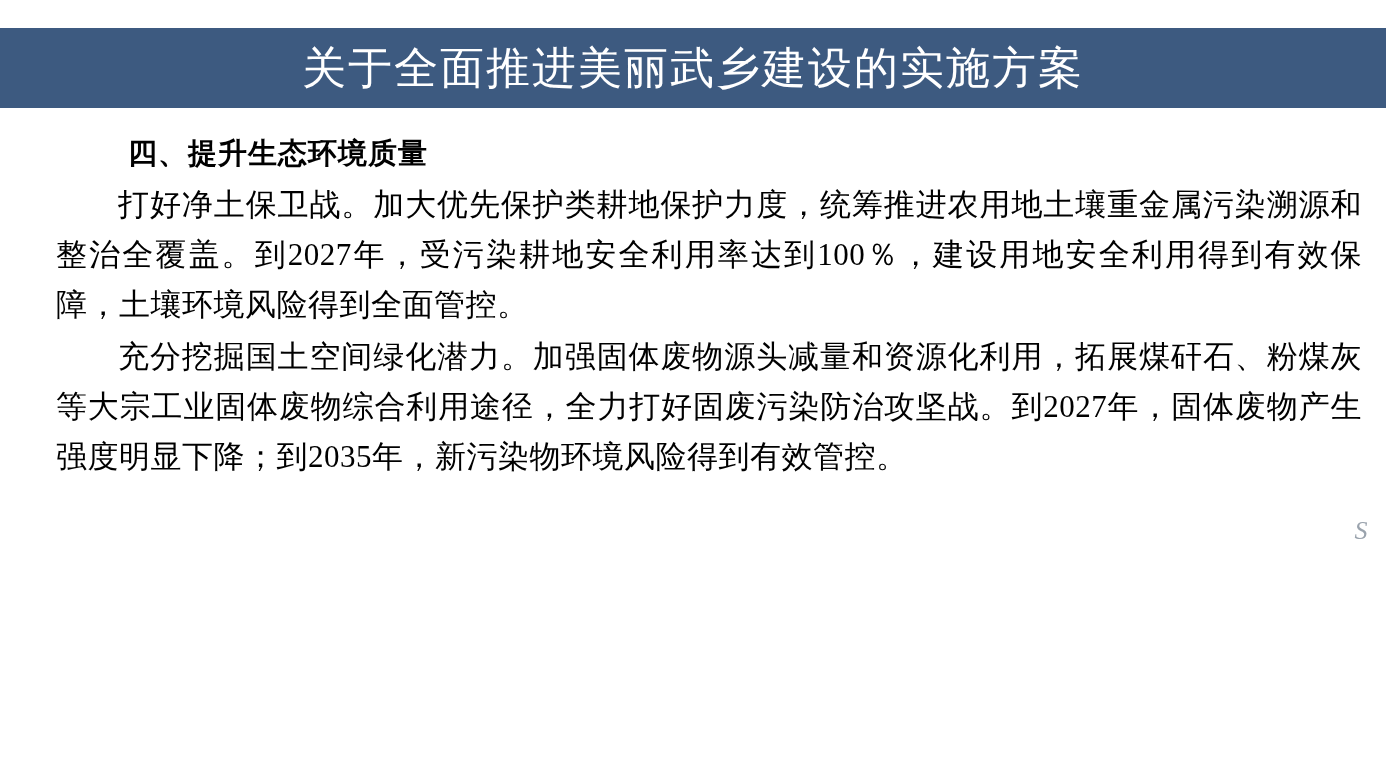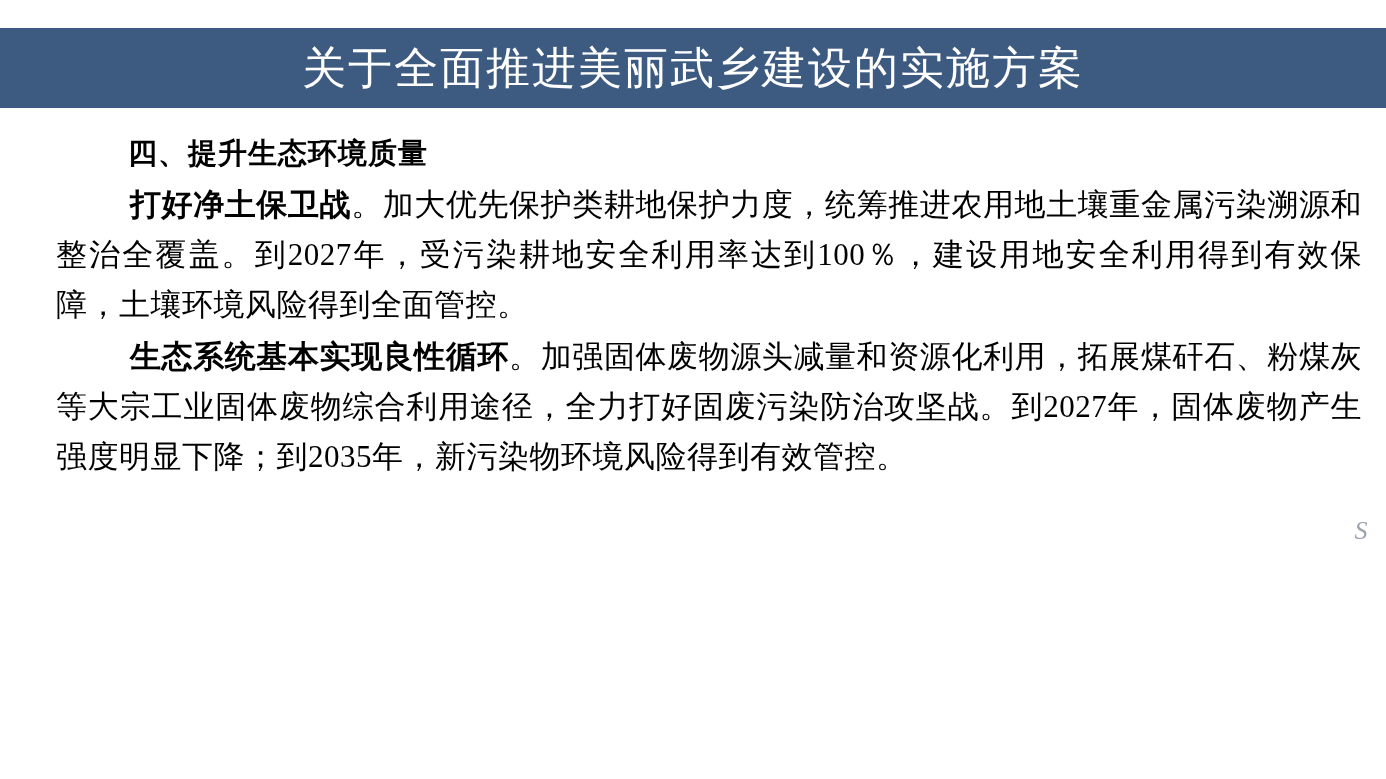--- a/index.html
+++ b/index.html
@@ -58,22 +58,21 @@
     font-size: 31px;
     line-height: 50px;
     color: #000000;
     text-align: justify;
     text-justify: inter-ideograph;
     margin: 0 0 2px 0;
     text-indent: 62px;
     letter-spacing: 0.5px;
   }
   .para b {
-    font-weight: bold;
-    margin-left: 12px;
+    font-weight: normal;
   }
   .corner-logo {
     position: absolute;
     right: 10px;
     bottom: 6px;
     width: 30px;
     height: 30px;
     display: flex;
     align-items: center;
     justify-content: center;
@@ -104,21 +103,21 @@
 
   <div class="content">
 
     <div class="section-heading">四、提升生态环境质量</div>
 
     <p class="para">
       <b>打好净土保卫战</b><span>。加大优先保护类耕地保护力度，统筹推进农用地土壤重金属污染溯源和整治全覆盖。到2027年，受污染耕地安全利用率达到100％，建设用地安全利用得到有效保障，土壤环境风险得到全面管控。</span>
     </p>
 
     <p class="para">
-      <b>生态系统基本实现良性循环</b><span>。加强固体废物源头减量和资源化利用，拓展煤矸石、粉煤灰等大宗工业固体废物综合利用途径，全力打好固废污染防治攻坚战。到2027年，固体废物产生强度明显下降；到2035年，新污染物环境风险得到有效管控。</span>
+      <b>充分挖掘国土空间绿化潜力</b><span>。加强固体废物源头减量和资源化利用，拓展煤矸石、粉煤灰等大宗工业固体废物综合利用途径，全力打好固废污染防治攻坚战。到2027年，固体废物产生强度明显下降；到2035年，新污染物环境风险得到有效管控。</span>
     </p>
 
 
   </div>
 
   <div class="corner-logo">S</div>
 
 </div>
 
 </body></html>

